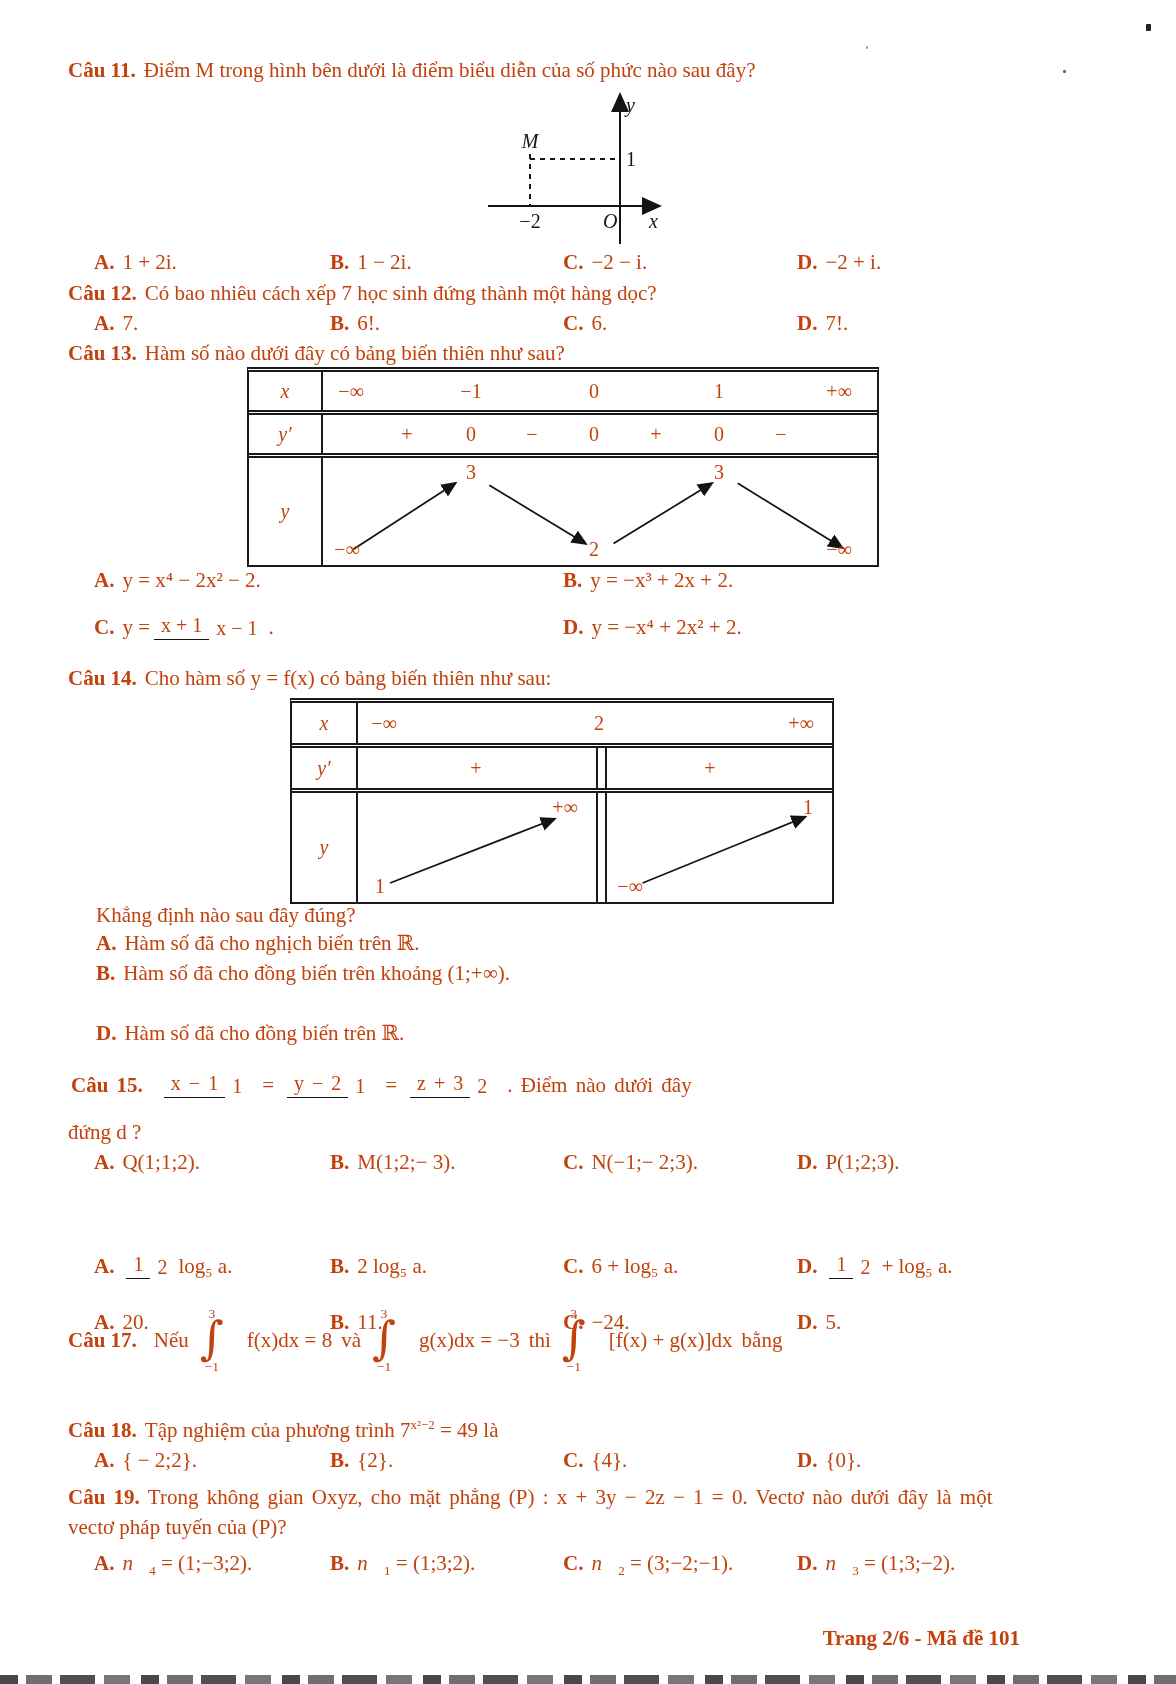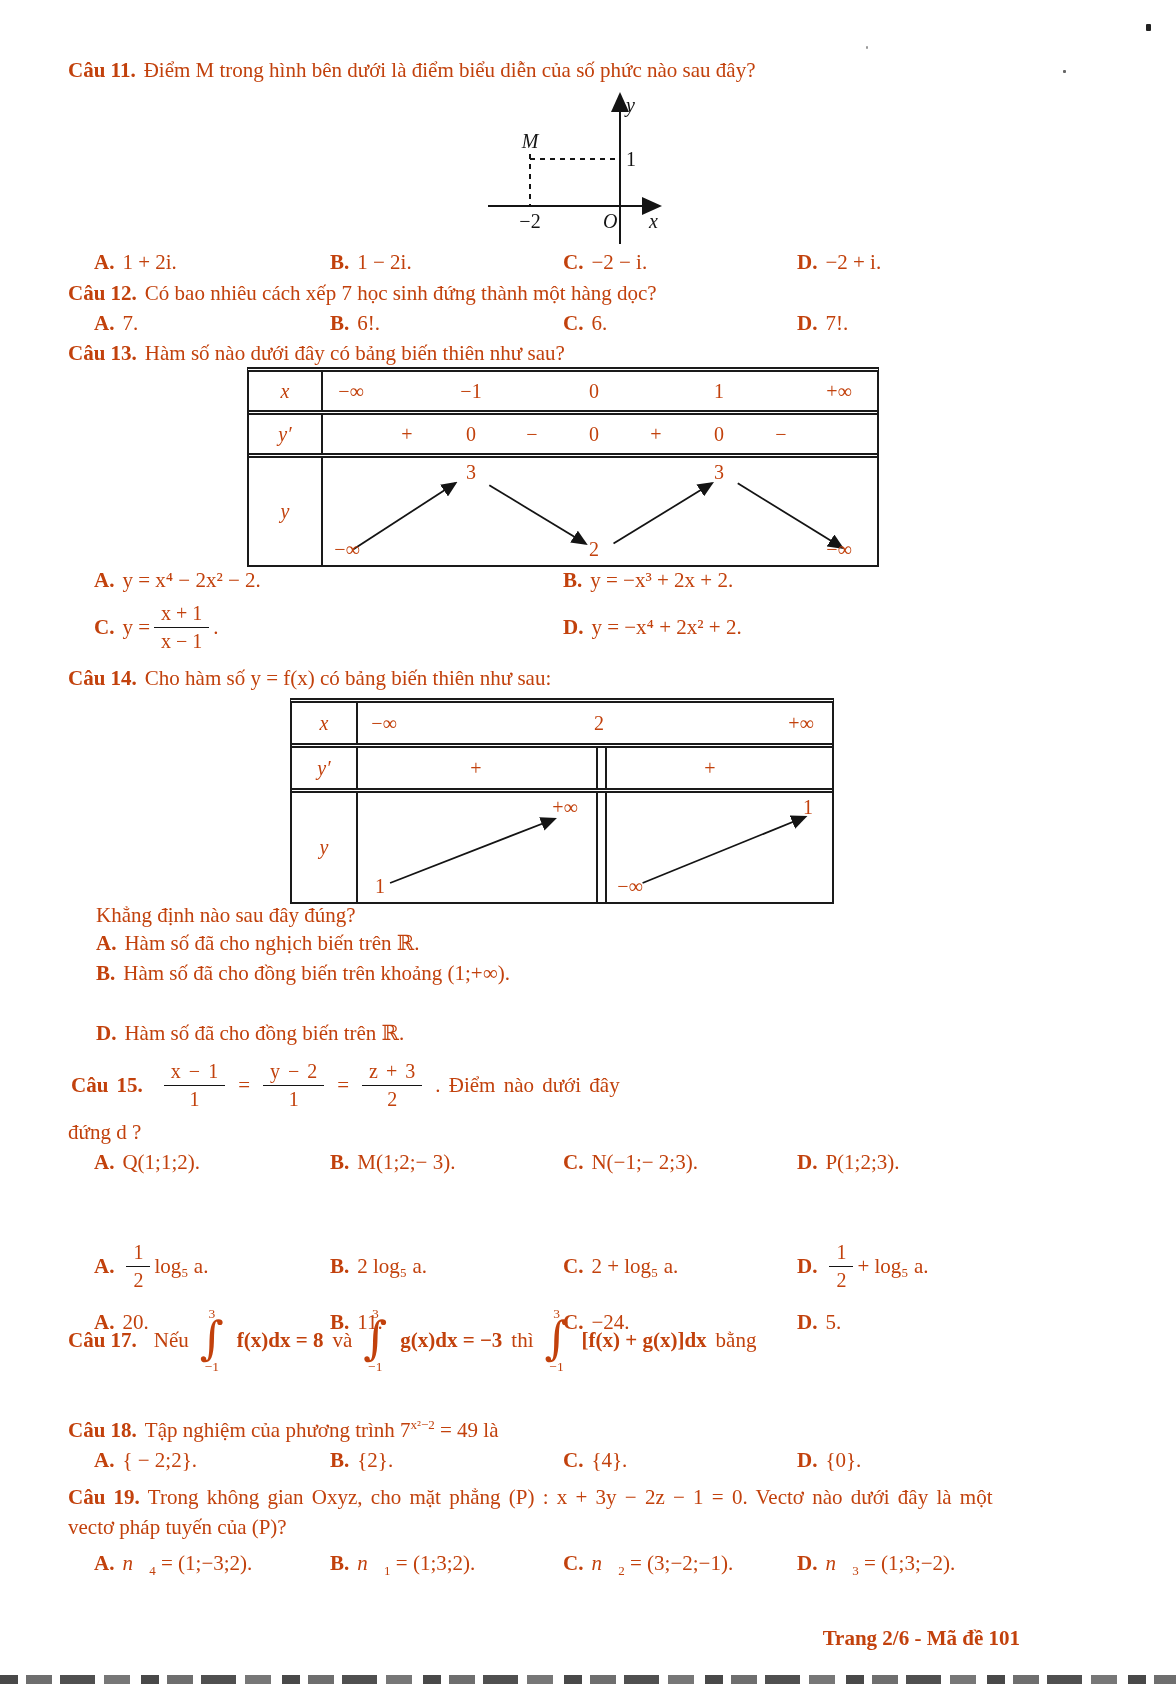--- a/index.html
+++ b/index.html
@@ -8,29 +8,29 @@
   .qhead{position:absolute;left:68px;white-space:nowrap;}
   .k{font-weight:bold;margin-right:8px;}
   .it{font-style:italic;}
   .ansrow{position:absolute;left:0;width:1176px;height:30px;}
   .ans{position:absolute;white-space:nowrap;top:0;}
   .ansf{display:flex;align-items:center;height:100%;}
   .c1{left:94px;} .c2{left:330px;} .c3{left:563px;} .c4{left:797px;}
   .stmt{position:absolute;left:96px;white-space:nowrap;}
   .flexline{position:absolute;display:flex;align-items:center;white-space:nowrap;gap:9px;}
   
-  .frac{display:inline-flex;flex-direction:column;align-items:center;vertical-align:middle;
+  .frac{display:inline-flex;flex-direction:row;align-items:center;vertical-align:middle;
         line-height:1.12;font-size:20px;margin:0 4px;}
   .frac .num{padding:0 7px 2px;border-bottom:1.8px solid #141414;text-align:center;}
   .frac .den{padding:2px 7px 0;text-align:center;}
   
   .intg{display:inline-flex;flex-direction:column;align-items:center;line-height:1;margin:0 2px;}
   .intg .lim{font-size:13.5px;line-height:1;}
   .intg .isign{font-size:46px;line-height:.76;padding:1px 0 4px;font-family:"DejaVu Serif",serif;}
-  .ibody{margin-left:2px;font-weight:bold;}
+  .ibody{margin-left:12px;}
   sup.e{font-size:13px;vertical-align:super;line-height:0;}
   sub.s{font-size:13px;vertical-align:sub;line-height:0;}
   
   .vtable{position:absolute;display:flex;flex-direction:column;background:#fff;
           border:2px solid #1a1a1a;border-top:5px double #1a1a1a;}
   .trow{display:flex;border-bottom:5px double #1a1a1a;}
   .trow.last{border-bottom:none;flex:1;}
   .hcell{width:72px;min-width:72px;border-right:2px solid #1a1a1a;display:flex;align-items:center;
          justify-content:center;font-style:italic;font-size:20px;}
   .hcell.w64{width:64px;min-width:64px;}
@@ -245,21 +245,21 @@
           <span class="den">2</span>
         </span>
       <span>log₅ a.</span>
     </span>
     <span class="ans c2 ansf">
         <span class="k">B.</span>
         <span>2 log₅ a.</span>
       </span>
     <span class="ans c3 ansf">
         <span class="k">C.</span>
-        <span>2 + log₅ a.</span>
+        <span>6 + log₅ a.</span>
       </span>
     <span class="ans c4 ansf">
       <span class="k">D.</span>
       <span class="frac">
           <span class="num">1</span>
           <span class="den">2</span>
         </span>
       <span>+ log₅ a.</span>
     </span>
   </div>

